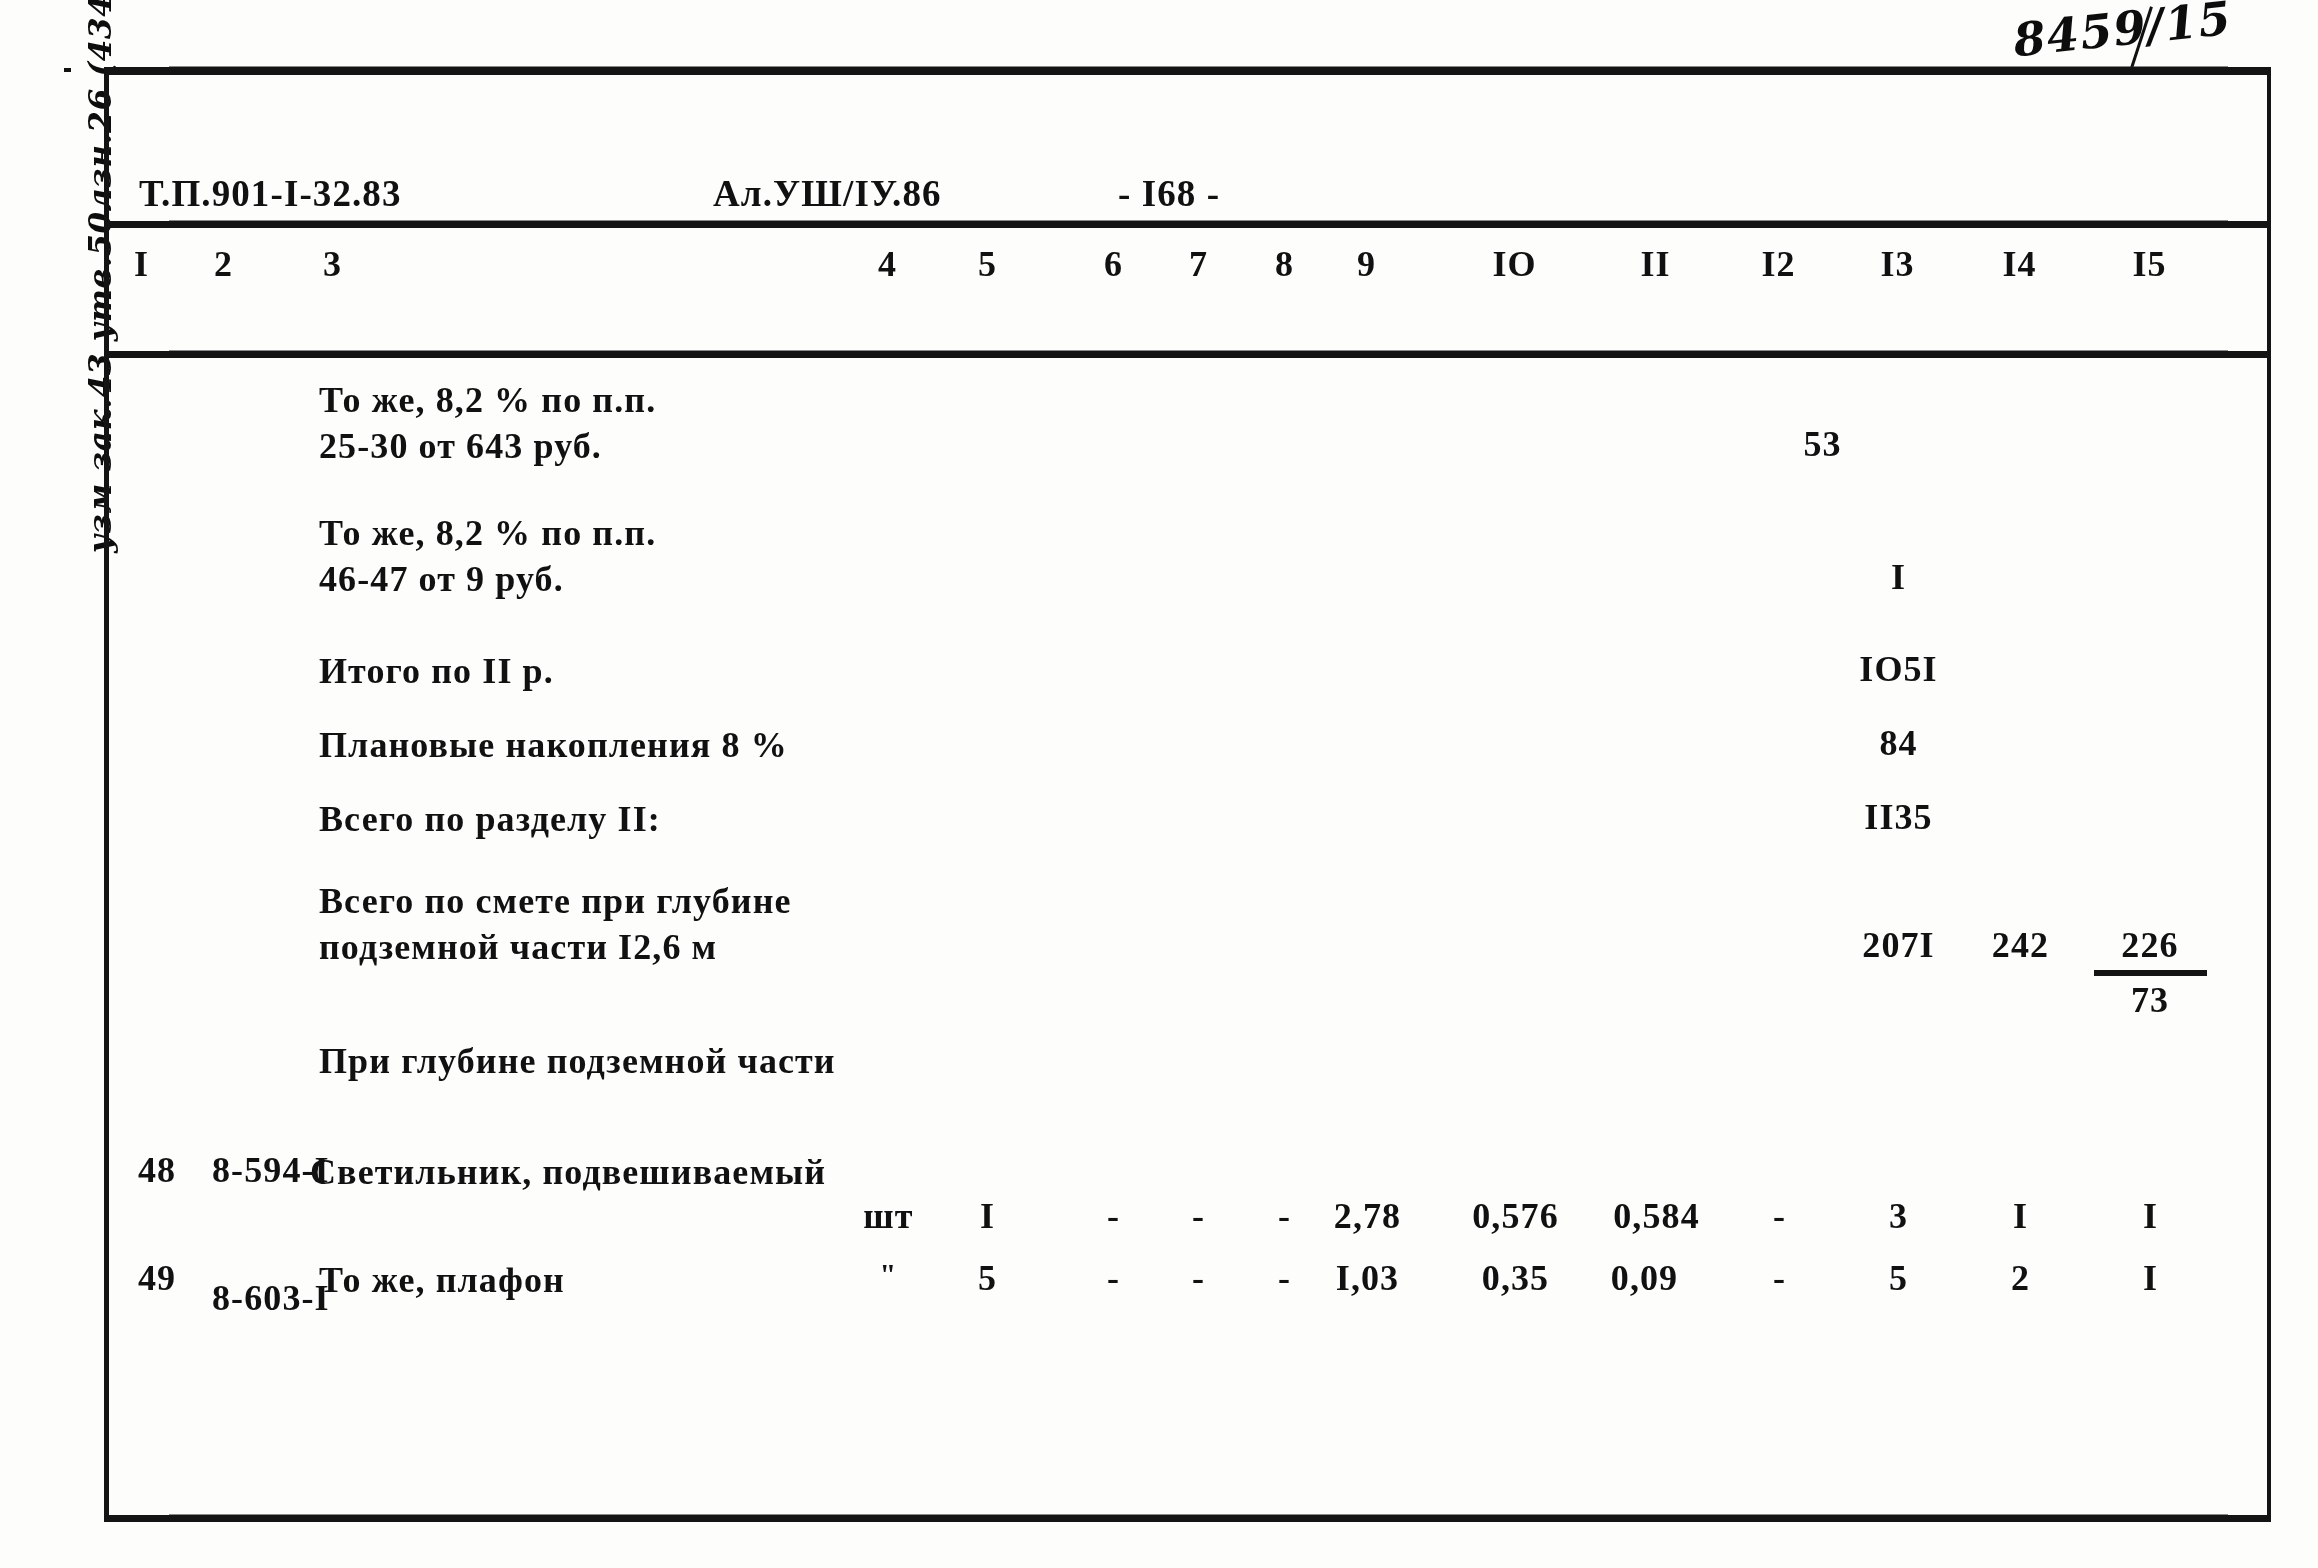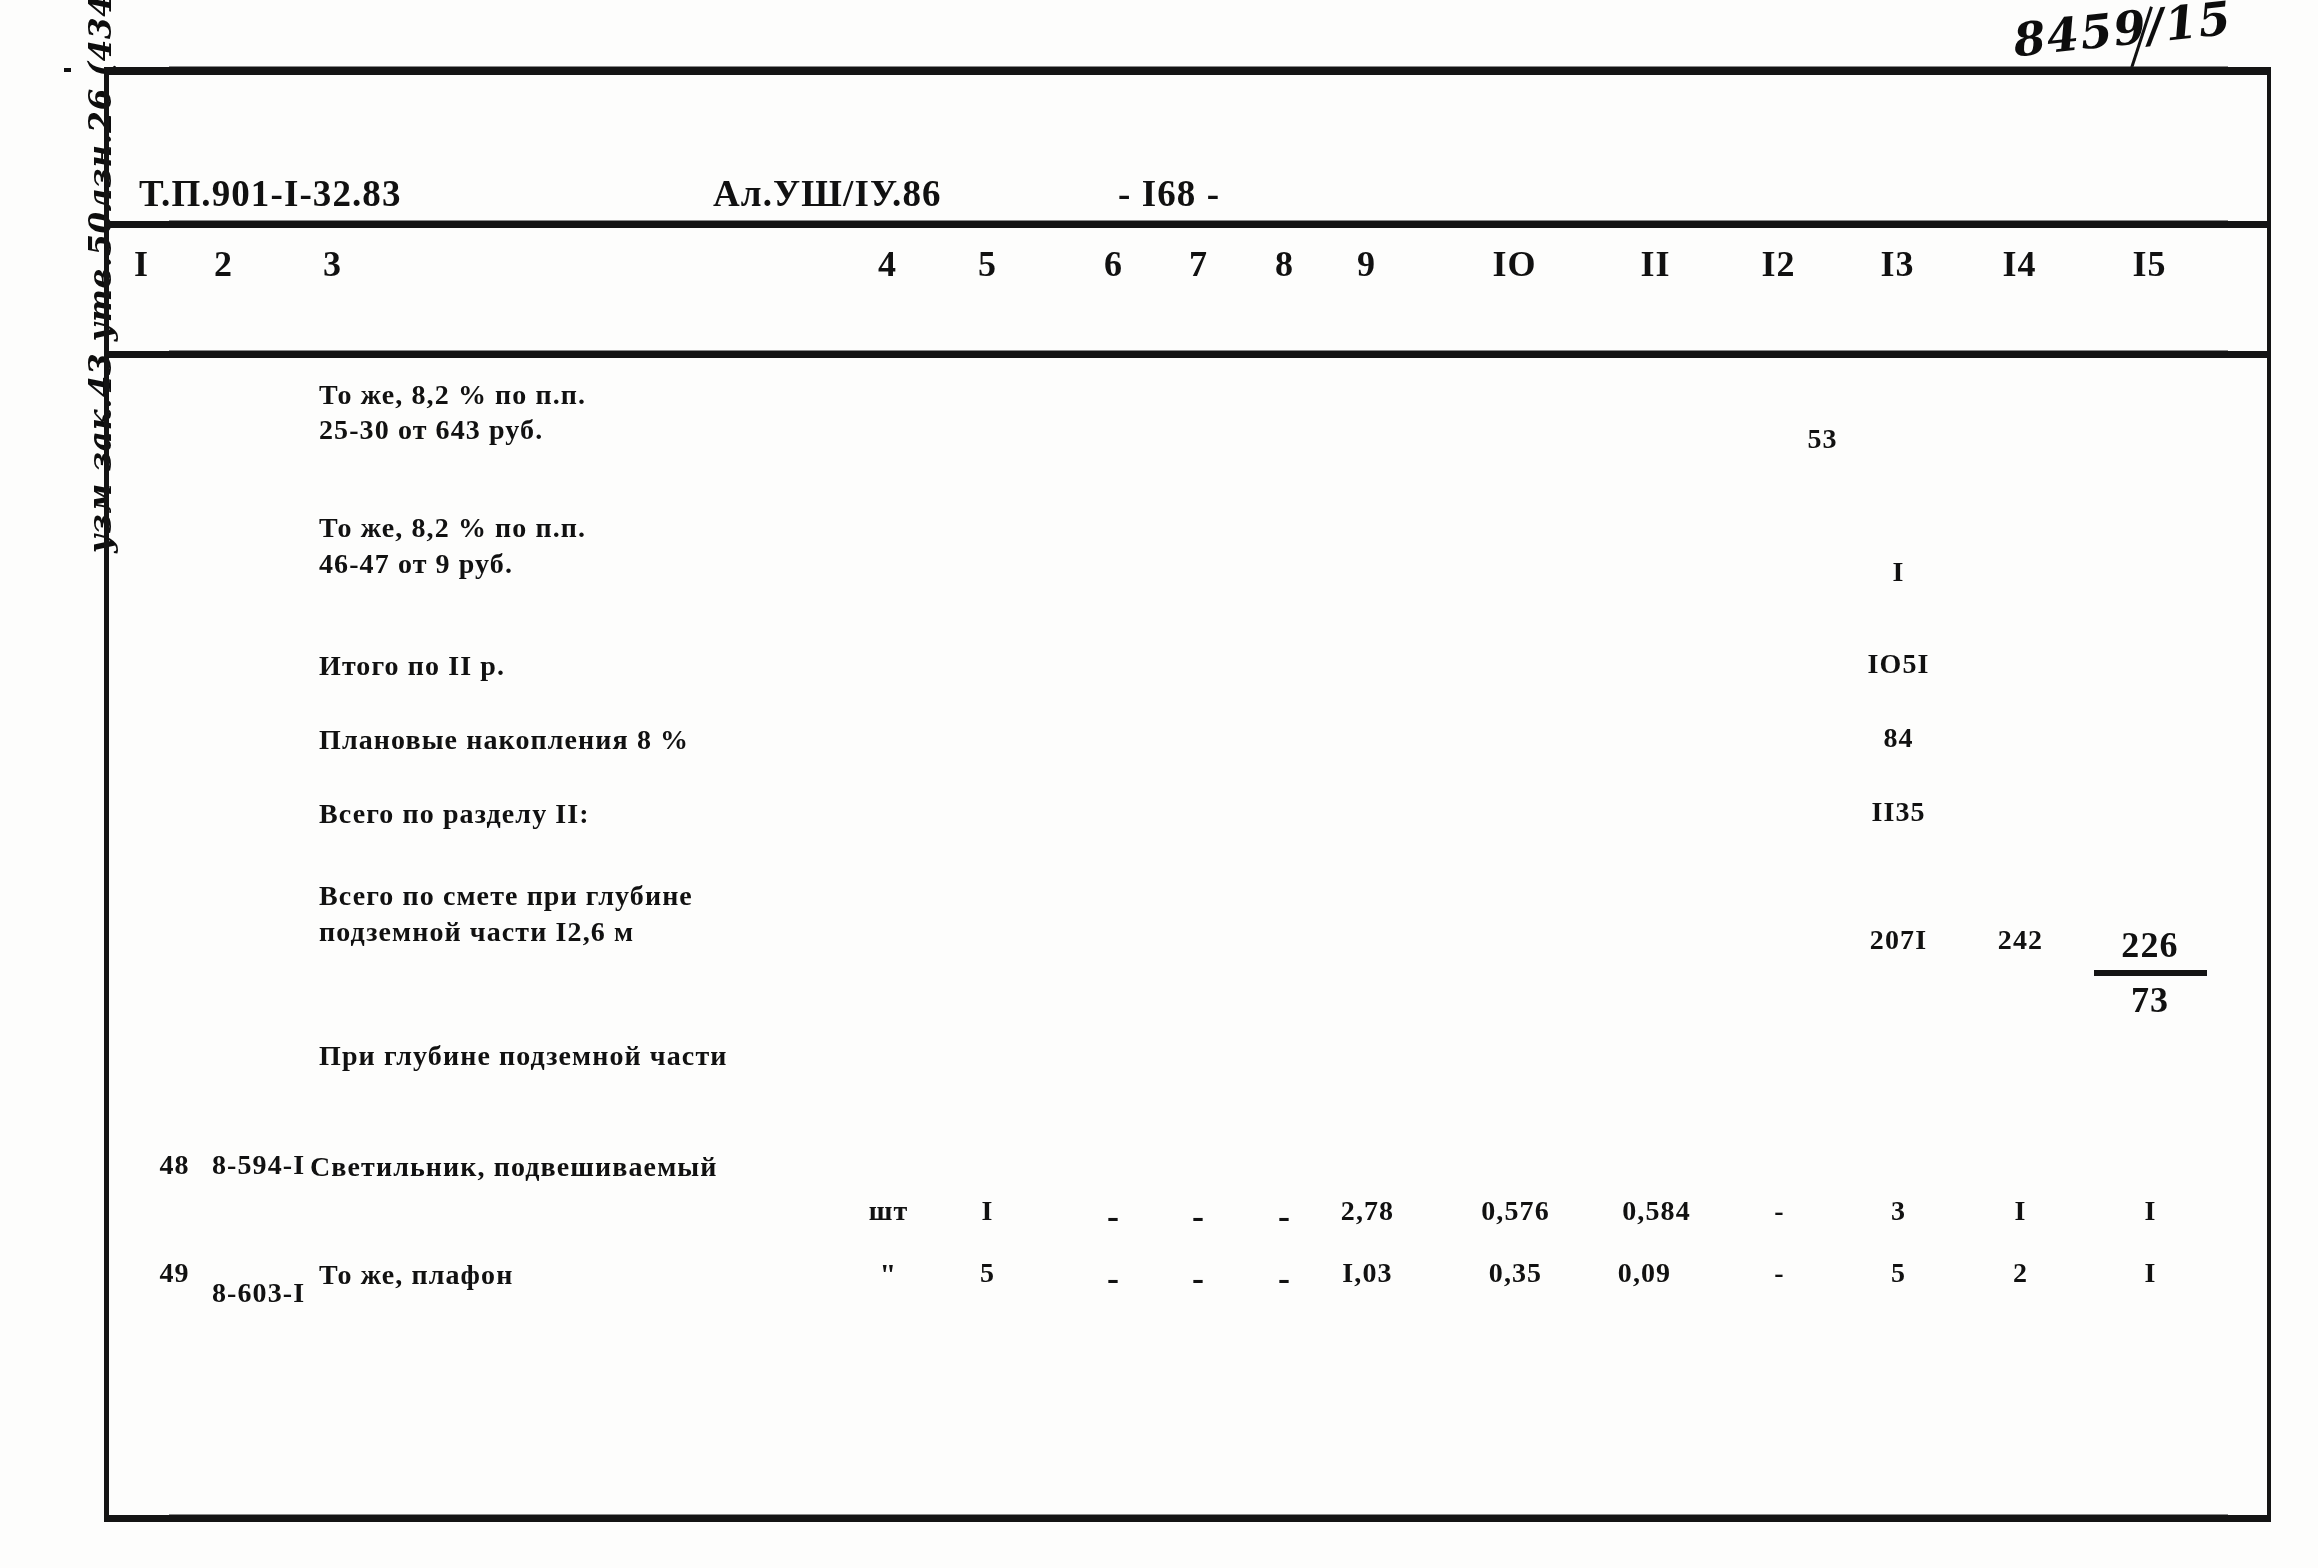--- a/index.html
+++ b/index.html
@@ -131,23 +131,23 @@
 
   
   #body {
     position: absolute;
     left: 104px; top: 358px;
     width: 2167px; height: 1157px;
   }
   .row { position: absolute; left: 0; width: 100%; }
 
   .c-num, .c-code, .c-desc, .c-unit,
-  .c-qty, .c-v { position: absolute; font-size: 28px; }
-
-  .c-num  { width: 89px; text-align: center; }
+  .c-qty, .c-v { position: absolute; font-size: 36px; }
+
+  .c-num  { width: 89px; text-align: left; margin-left: 8px; }
   .c-code { width: 223px; text-align: left; }
   .c-desc { text-align: left; line-height: 1.28; }
   .c-unit { width: 97px; text-align: center; margin-left: -48px; }
   .c-qty  { width: 89px; text-align: center; margin-left: -45px; }
   .c-v    { width: 149px; text-align: center; margin-left: -74px; }
 
   .dash { width: 89px; text-align: center; margin-left: -45px; position: absolute; font-size: 36px; }
 
   
   .fraction {

